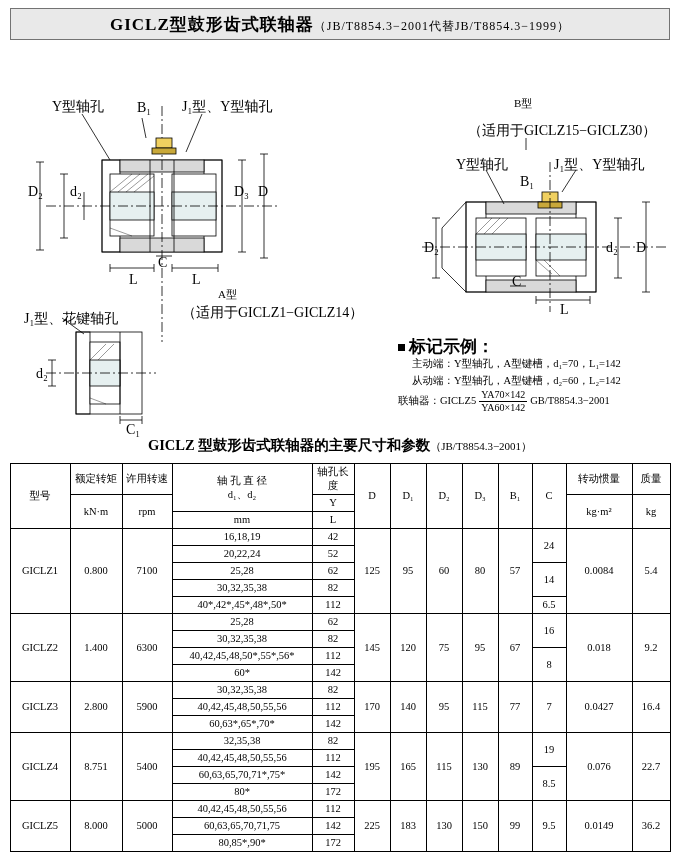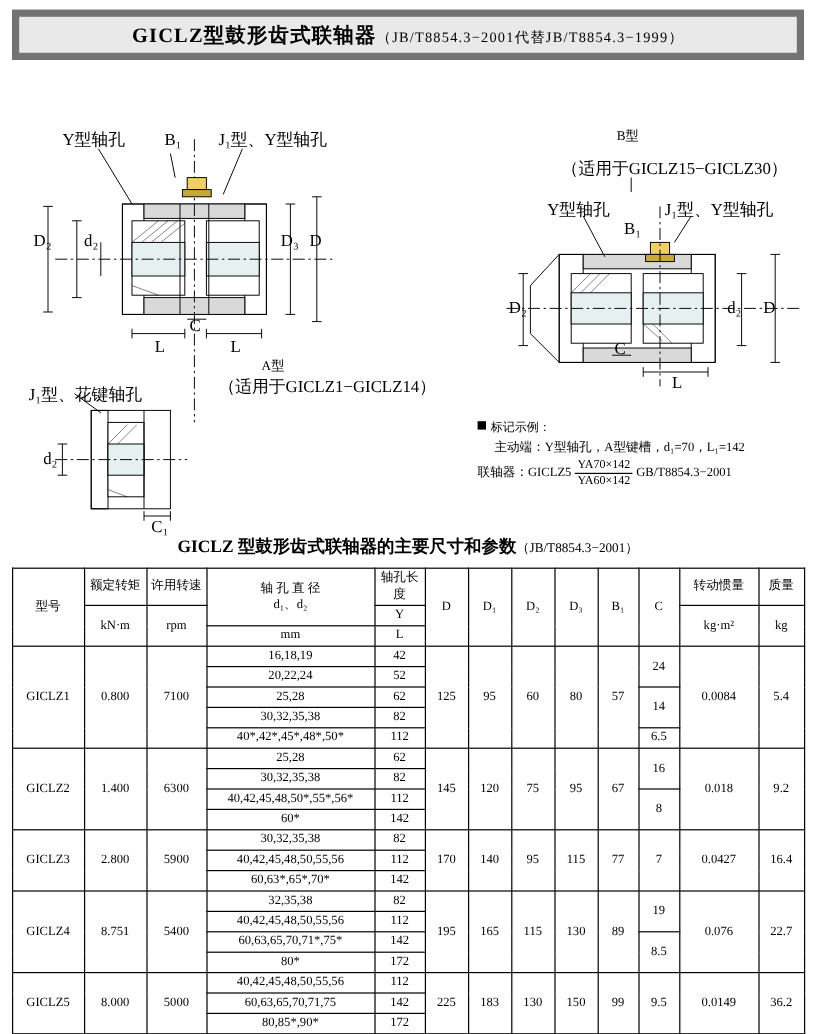--- a/index.html
+++ b/index.html
@@ -9,21 +9,21 @@
     font-family:"Liberation Serif", serif;
     color:#000;
     position:relative;
     overflow:hidden;
   }
   
   .title-bar{
     margin:8px 10px 0 10px;
     height:30px;
     background:#e9e9e9;
-    border:6px solid #737373;
+    border:1px solid #737373;
     display:flex;align-items:center;justify-content:center;
   }
   .title-main{
     font-size:17px;font-weight:bold;letter-spacing:1px;
     font-family:"Liberation Serif", serif;
   }
   .title-sub{font-size:12px;font-weight:normal;}
 
   
   .drawings{
@@ -40,21 +40,21 @@
 
   svg.draw{position:absolute;left:0;top:0;}
 
   
   .mark-block{
     position:absolute;
     left:392px;top:296px;
     font-size:10.5px;
     line-height:17px;
   }
-  .mark-head{font-weight:normal;font-size:10px;}
+  .mark-head{font-weight:bold;font-size:17px;}
   .mark-head .sq{
     display:inline-block;width:7px;height:7px;background:#000;
     margin-right:4px;vertical-align:1px;
   }
   .mark-ind{padding-left:14px;}
   .frac{
     display:inline-block;
     vertical-align:middle;
     text-align:right;
     margin:0 3px;
@@ -247,20 +247,21 @@
   <div class="dwg-label" style="left:514px;top:132px;">B₁</div>
   <div class="dwg-label" style="left:418px;top:198px;">D₂</div>
   <div class="dwg-label" style="left:600px;top:198px;">d₂</div>
   <div class="dwg-label" style="left:630px;top:198px;">D</div>
   <div class="dwg-label" style="left:506px;top:232px;">C</div>
   <div class="dwg-label" style="left:554px;top:260px;">L</div>
 
   <div class="mark-block">
     <div class="mark-head"><span class="sq"></span><span>标记示例：</span></div>
     <div class="mark-ind">主动端：Y型轴孔，A型键槽，d₁=70，L₁=142</div>
+    <div class="mark-ind">从动端：Y型轴孔，A型键槽，d₂=60，L₂=142</div>
     <div style="">
       <span>联轴器：GICLZ5</span><span class="frac"><span class="num">YA70×142</span><span class="den">YA60×142</span></span><span>GB/T8854.3−2001</span>
     </div>
   </div>
 </div>
 
 <div class="table-title">
   <span>GICLZ 型鼓形齿式联轴器的主要尺寸和参数</span><span class="small">（JB/T8854.3−2001）</span>
 </div>
 

